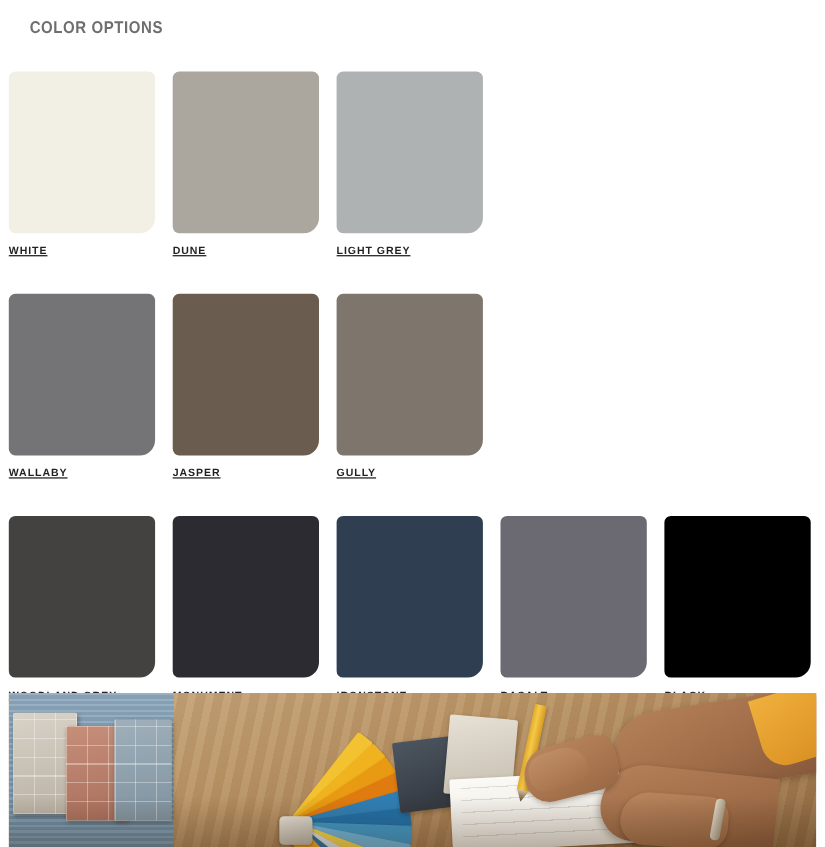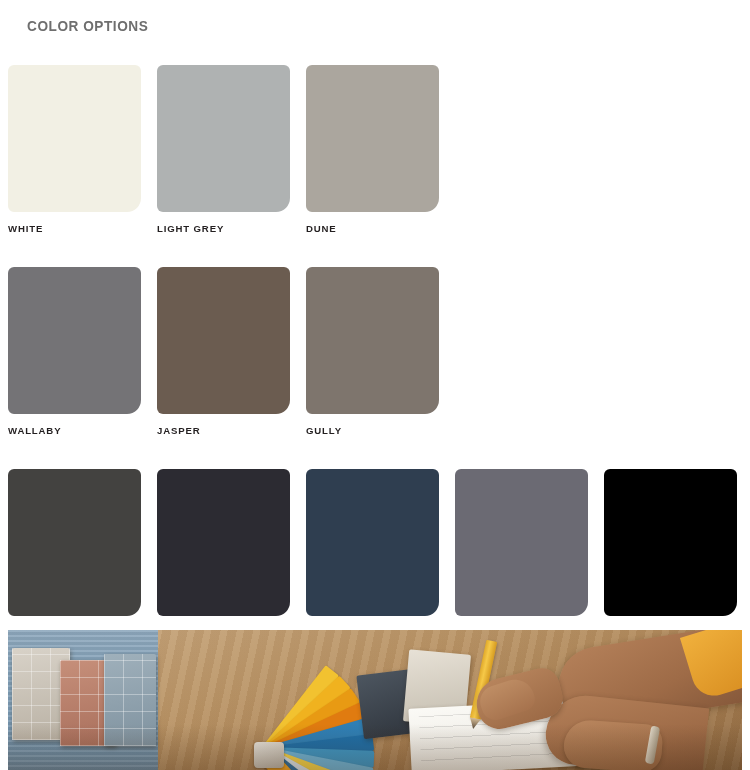--- a/index.html
+++ b/index.html
@@ -38,20 +38,21 @@
     row-gap: 33px;
   }
   .swatch-row {
     display: flex;
     column-gap: 16px;
   }
   .swatch-cell {
     width: 133px;
     display: flex;
     flex-direction: column;
+    text-decoration: underline;
   }
   .swatch-chip {
     width: 133px;
     height: 147px;
     border-radius: 6px 6px 14px 6px;
   }
   .swatch-label {
     margin-top: 11px;
     font-size: 9.6px;
     font-weight: bold;
@@ -224,26 +225,26 @@
 <div class="page-title">COLOR OPTIONS</div>
 
 <div class="swatch-grid">
 
   <div class="swatch-row">
     <div class="swatch-cell">
       <div class="swatch-chip" style="background: rgb(242, 240, 228);"></div>
       <div class="swatch-label">WHITE</div>
     </div>
     <div class="swatch-cell">
+      <div class="swatch-chip" style="background: rgb(171, 166, 158);"></div>
+      <div class="swatch-label">DUNE</div>
+    </div>
+    <div class="swatch-cell">
       <div class="swatch-chip" style="background: rgb(175, 178, 178);"></div>
       <div class="swatch-label">LIGHT GREY</div>
-    </div>
-    <div class="swatch-cell">
-      <div class="swatch-chip" style="background: rgb(171, 166, 158);"></div>
-      <div class="swatch-label">DUNE</div>
     </div>
   </div>
 
   <div class="swatch-row">
     <div class="swatch-cell">
       <div class="swatch-chip" style="background: rgb(116, 115, 118);"></div>
       <div class="swatch-label">WALLABY</div>
     </div>
     <div class="swatch-cell">
       <div class="swatch-chip" style="background: rgb(107, 92, 80);"></div>

